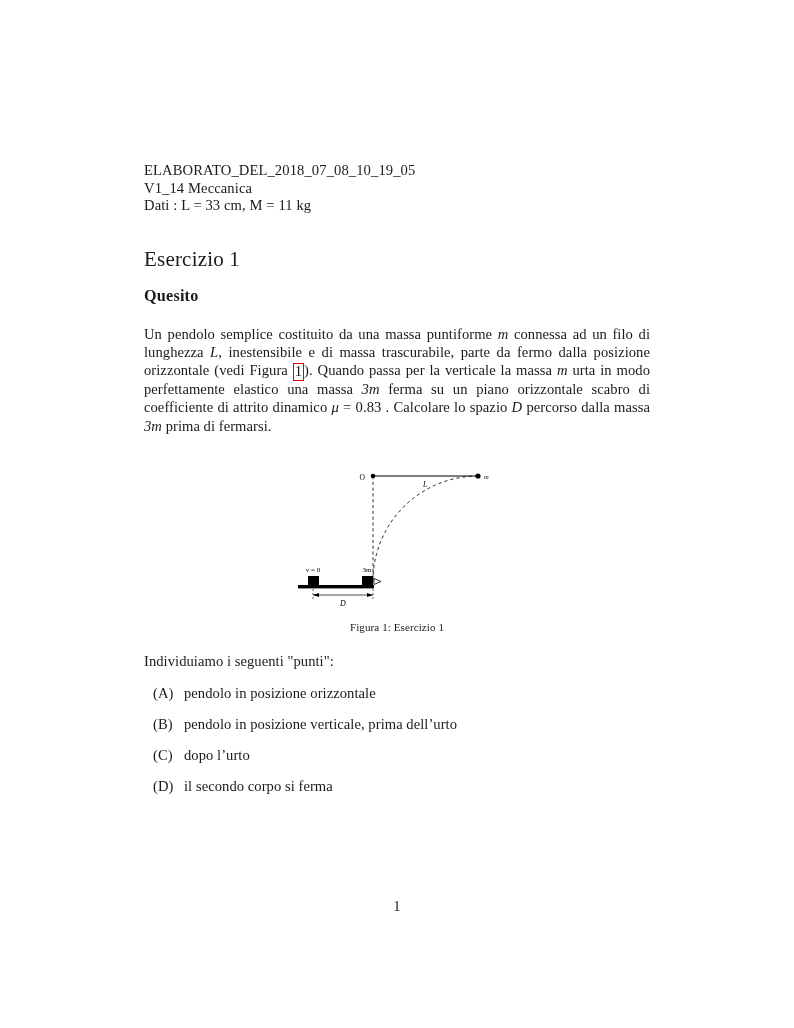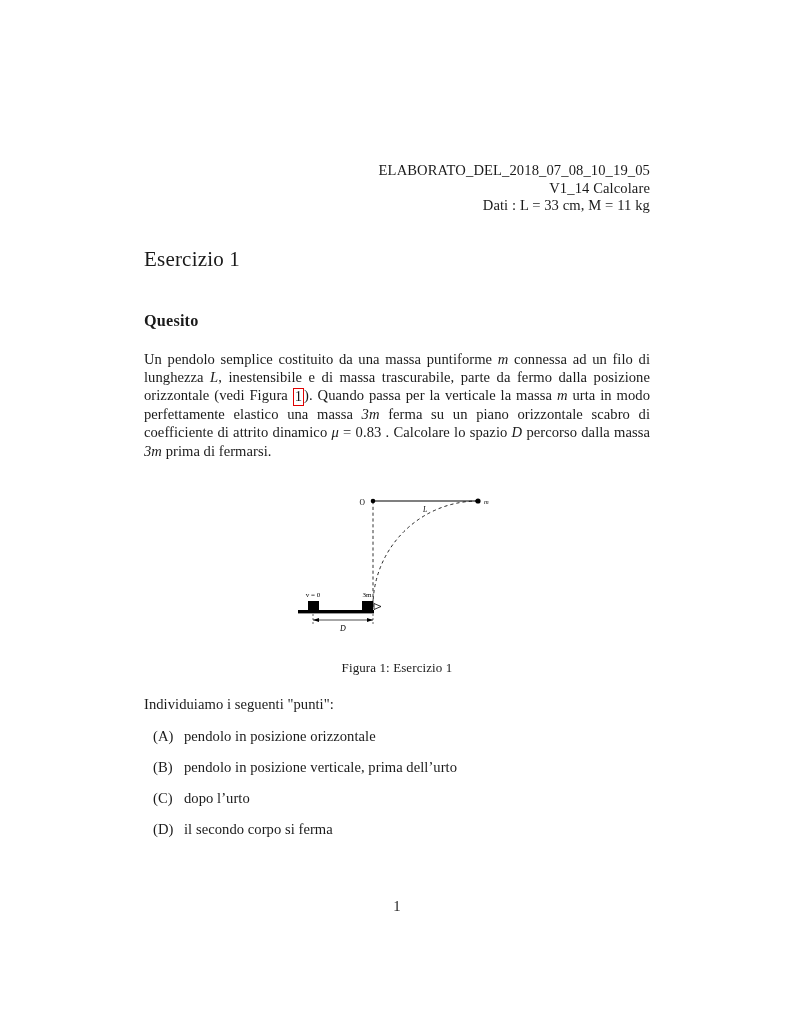--- a/index.html
+++ b/index.html
@@ -29,40 +29,40 @@
     top: 162px;
     width: 506px;
   }
 
   
   .meta-block {
     font-size: 14.6px;
     line-height: 17.6px;
     letter-spacing: 0.1px;
   }
-  .meta-line { white-space: pre; text-align: right; }
+  .meta-line { white-space: pre; }
 
   
   h1.section-title {
     font-size: 21px;
     font-weight: normal;
     margin: 0;
     padding: 0;
     letter-spacing: 0.2px;
   }
   .h1-wrap { margin-top: 32px; }
 
   h2.subsection-title {
     font-size: 16.2px;
     font-weight: bold;
     margin: 0;
     padding: 0;
     letter-spacing: 0.2px;
   }
-  .h2-wrap { margin-top: 40px; }
+  .h2-wrap { margin-top: 15px; }
 
   
   p.body-par {
     font-size: 14.6px;
     line-height: 18.3px;
     margin: 0;
     text-align: justify;
     text-justify: inter-word;
     letter-spacing: 0.05px;
   }
@@ -89,22 +89,22 @@
   .figure-block {
     margin-top: 26px;
     width: 100%;
     text-align: center;
   }
   .figure-canvas {
     display: block;
     margin: 0 auto;
   }
   .figure-caption {
-    font-size: 13px;
-    margin-top: 24px;
+    font-size: 11px;
+    margin-top: 10px;
     letter-spacing: 0.1px;
   }
 
   
   ol.points-list {
     list-style: none;
     margin: 0;
     padding: 0;
   }
   .list-wrap { margin-top: 14px; }
@@ -140,21 +140,21 @@
 </style>
 </head>
 <body>
 
 <div class="page">
 
   <div class="content">
 
     <div class="meta-block">
       <div class="meta-line">ELABORATO_DEL_2018_07_08_10_19_05</div>
-      <div class="meta-line">V1_14 Calcolare</div>
+      <div class="meta-line">V1_14 Meccanica</div>
       <div class="meta-line">Dati : L = 33 cm, M = 11 kg</div>
     </div>
 
     <div class="h1-wrap">
       <h1 class="section-title">Esercizio 1</h1>
     </div>
 
     <div class="h2-wrap">
       <h2 class="subsection-title">Quesito</h2>
     </div>

